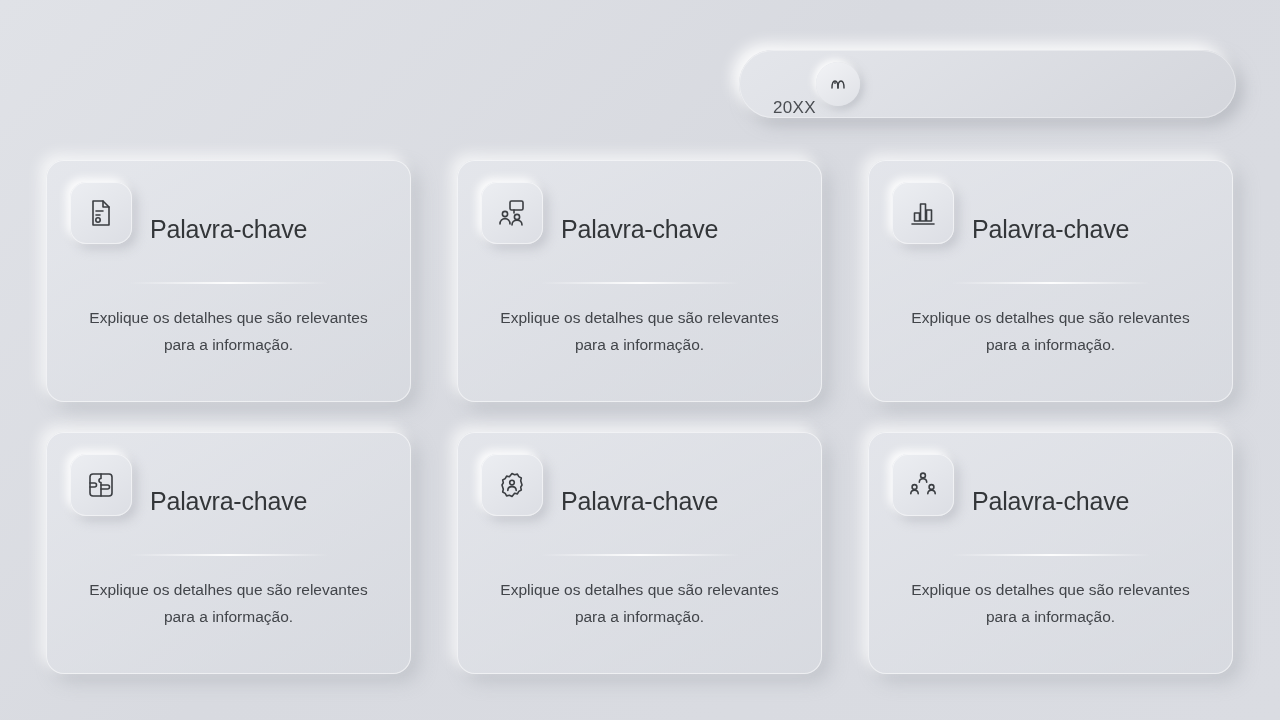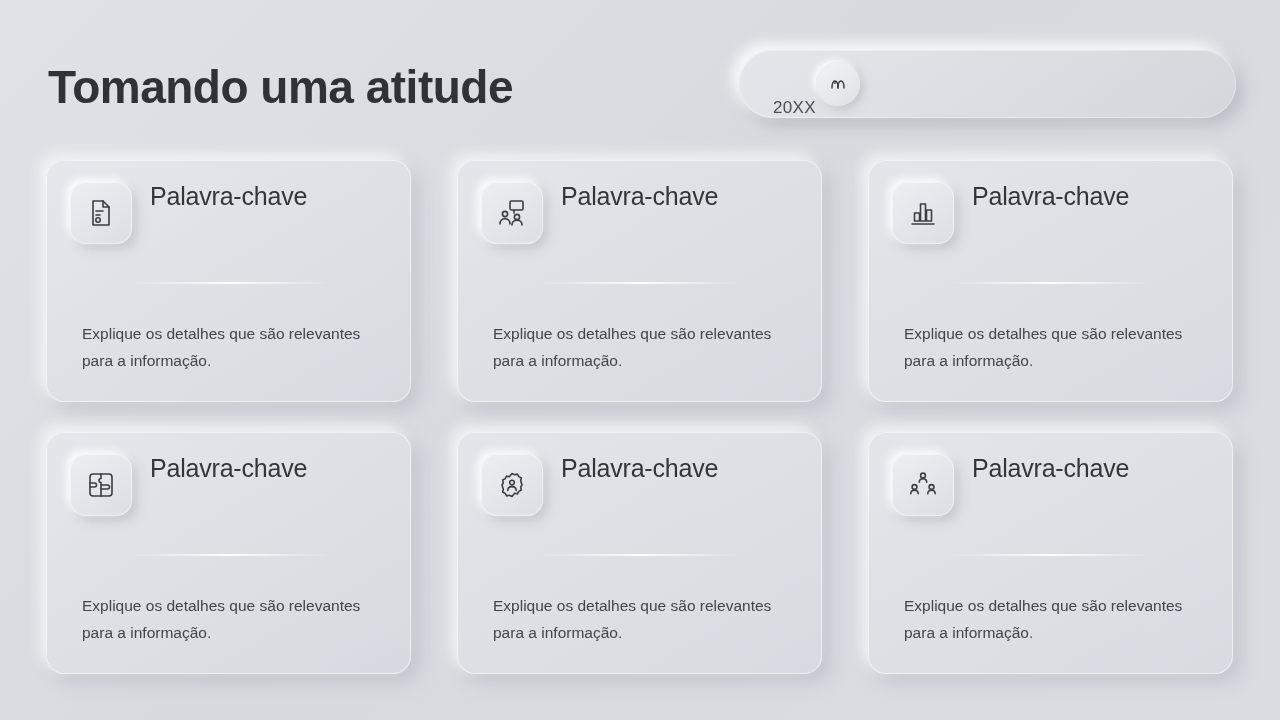--- a/index.html
+++ b/index.html
@@ -78,21 +78,21 @@
     position: relative;
     border-radius: 18px;
     background: linear-gradient(150deg, rgba(231,233,238,0.75) 0%, rgba(214,217,223,0.55) 100%);
     box-shadow: -6px -6px 14px rgba(255,255,255,0.70),
                  8px  8px 18px rgba(166,170,178,0.45),
                  inset 0 0 0 1px rgba(255,255,255,0.55);
     padding: 22px 24px;
   }
   .card-head {
     display: flex;
-    align-items: flex-start;
+    align-items: flex-end;
     gap: 18px;
   }
   .icon-box {
     width: 62px; height: 62px;
     flex: none;
     border-radius: 16px;
     background: linear-gradient(145deg, #eceef2, #dcdee4);
     box-shadow: -4px -4px 9px rgba(255,255,255,0.9),
                  5px  5px 11px rgba(163,167,175,0.45),
                  inset 0 0 0 1px rgba(255,255,255,0.5);
@@ -106,34 +106,33 @@
     letter-spacing: -0.2px;
     white-space: nowrap;
   }
   .divider {
     margin: 38px auto 0;
     width: 200px; height: 2px;
     background: linear-gradient(90deg, rgba(255,255,255,0) 0%, rgba(255,255,255,0.95) 50%, rgba(255,255,255,0) 100%);
     border-radius: 2px;
   }
   .card-body {
-    margin-top: 36px;
-    text-align: left;
+    margin-top: 20px;
+    text-align: center;
     font-size: 15.5px;
     line-height: 1.75;
     color: #42454a;
     padding: 0 12px;
   }
 </style>
 </head>
 <body>
 
 <div class="slide">
 
-  <div class="title">Tomando uma atitude</div>
 
   <div class="credit-pill">
     <span class="credit-year">20XX</span>
     <span class="credit-logo">
       <svg width="24" height="24" viewBox="0 0 24 24" fill="none" stroke="#3b3e42" stroke-width="1.4" stroke-linecap="round">
         <path d="M6 16c0-4 1-7 3-7s3 3 3 7"></path>
         <path d="M12 16c0-4 1-7 3-7s3 3 3 7"></path>
         <circle cx="9" cy="11" r="0.9" fill="#3b3e42" stroke="none"></circle>
       </svg>
     </span>

